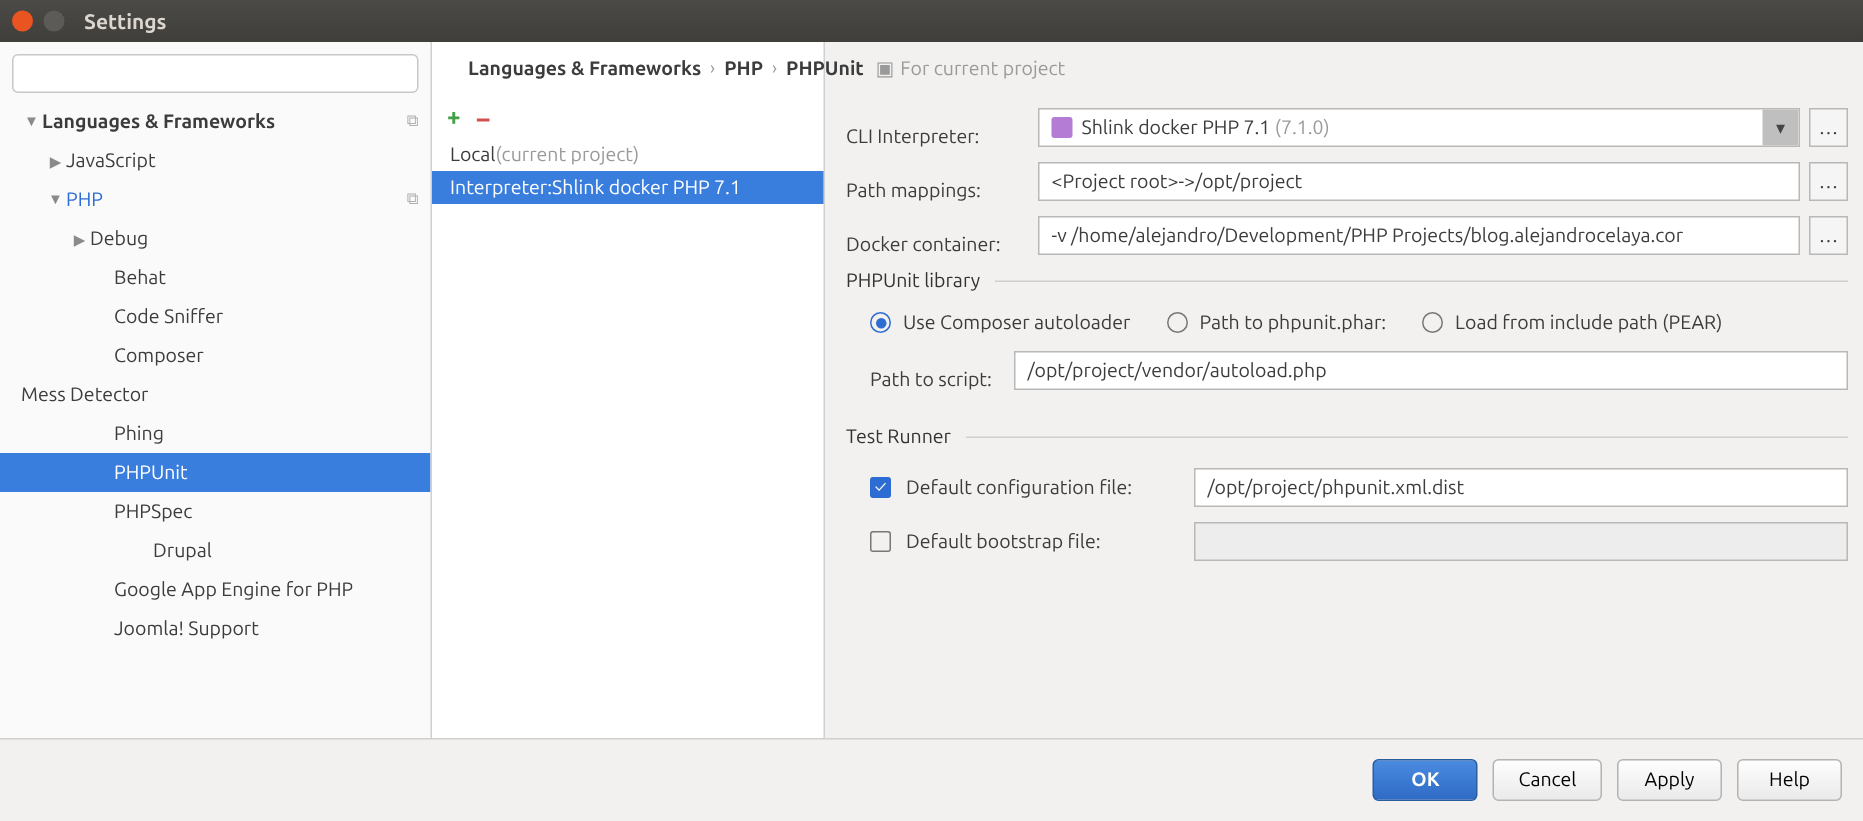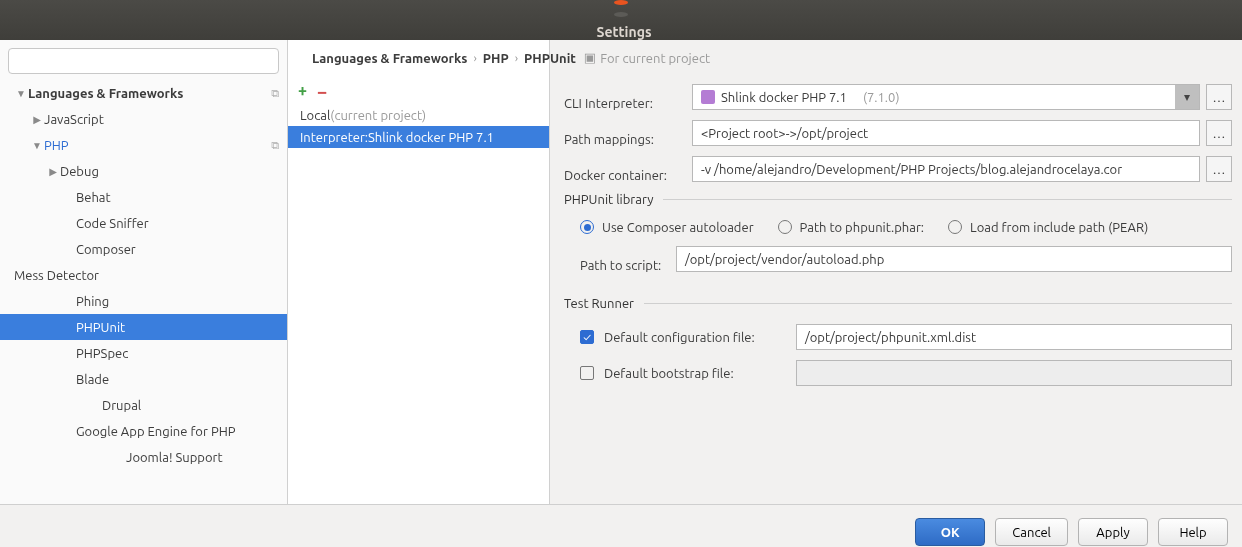--- a/index.html
+++ b/index.html
@@ -1,19 +1,19 @@
 <!DOCTYPE html>
 <html><head>
   <meta charset="utf-8">
   <style>
     * { box-sizing: border-box; margin: 0; padding: 0; font-family: Ubuntu, "Segoe UI", Arial, sans-serif; font-size: 13px; }
     body { background: #f2f1f0; width: 1242px; height: 547px; overflow: hidden; color: #3c3c3c; }
 
     
-    .titlebar { height: 40px; background: linear-gradient(#4b4a46,#3f3e3a); display: flex; align-items: center; padding: 0 8px; gap: 7px; flex-direction: column; }
+    .titlebar { height: 28px; background: linear-gradient(#4b4a46,#3f3e3a); display: flex; align-items: center; padding: 0 8px; gap: 7px; }
     .tb-btn { width: 14px; height: 14px; border-radius: 50%; display: inline-block; }
     .tb-close { background: #e95420; }
     .tb-min { background: #5c5b57; }
     .tb-title { color: #ddd6cf; font-weight: bold; margin-left: 6px; font-size: 14px; }
 
     .content { display: flex; height: 464px; }
 
     
     .sidebar { width: 288px; border-right: 1px solid #d0d0d0; background: #fafafa; display: flex; flex-direction: column; }
     .search-wrap { padding: 8px 8px 6px 8px; }
@@ -49,21 +49,21 @@
     .rightpanel { flex: 1; padding: 44px 10px 10px 14px; overflow: hidden; }
     .form-row { display: flex; align-items: flex-end; margin-bottom: 10px; }
     .form-label { width: 128px; }
     .form-ctrl { flex: 1; display: flex; gap: 6px; align-items: center; }
     .combo, .text-input { height: 26px; border: 1px solid #b8b8b8; background: #fff; padding: 0 8px; display: flex; align-items: center; flex: 1; overflow: hidden; white-space: nowrap; }
     .combo { justify-content: space-between; }
     .combo-arrow { width: 24px; height: 26px; background: #bfbfbf; display: flex; align-items: center; justify-content: center; color: #444; font-size: 12px; margin-right: -8px; }
     .icon-btn { width: 26px; height: 26px; border: 1px solid #b8b8b8; background: #f5f5f5; display: flex; align-items: center; justify-content: center; cursor: pointer; }
     .combo-icon { width: 14px; height: 14px; background: #b47cd4; display: inline-block; margin-right: 6px; border-radius: 2px; }
     .combo-text { display: flex; align-items: center; }
-    .combo-sub { color: #9a9a9a; margin-left: 16px; }
+    .combo-sub { color: #9a9a9a; margin-left: 3px; }
     .text-disabled { background: #ededed; color: #808080; }
 
     fieldset { border: none; border-top: 1px solid #cfcfcf; padding: 14px 0 4px 0; margin: 10px 0 6px 0; }
     fieldset legend { color: #333; padding-right: 10px; }
 
     .radio-row { display: flex; gap: 24px; align-items: center; padding-left: 16px; margin-bottom: 12px; }
     .radio-opt { display: flex; align-items: flex-end; gap: 8px; }
     .radio { width: 14px; height: 14px; border: 1.5px solid #777; border-radius: 50%; display: inline-flex; align-items: center; justify-content: center; }
     .radio.checked { border-color: #2d6cd2; }
     .radio.checked::after { content: ""; width: 7px; height: 7px; background: #2d6cd2; border-radius: 50%; }
@@ -147,33 +147,29 @@
           <span class="tree-text">Phing</span>
         </div>
         <div class="tree-row selected" style="padding-left: 62px;">
           <span class="tree-chevron"></span>
           <span class="tree-text">PHPUnit</span>
         </div>
         <div class="tree-row" style="padding-left: 62px; text-align: right;">
           <span class="tree-chevron"></span>
           <span class="tree-text">PHPSpec</span>
         </div>
-        <div class="tree-row" style="padding-left: 62px;">
-          <span class="tree-chevron"></span>
-          <span class="tree-text">Blade</span>
-        </div>
         <div class="tree-row" style="padding-left: 62px; margin-left: 26px;">
           <span class="tree-chevron"></span>
           <span class="tree-text">Drupal</span>
         </div>
         <div class="tree-row" style="padding-left: 62px;">
           <span class="tree-chevron"></span>
           <span class="tree-text">Google App Engine for PHP</span>
         </div>
-        <div class="tree-row" style="padding-left: 80px; margin-left: 32px;">
+        <div class="tree-row" style="padding-left: 62px;">
           <span class="tree-chevron"></span>
           <span class="tree-text">Joomla! Support</span>
         </div>
       </div>
   </div>
 
   <div class="midpanel">
     <div class="mid-toolbar">
       <span class="plus">+</span>
       <span class="minus">−</span>

